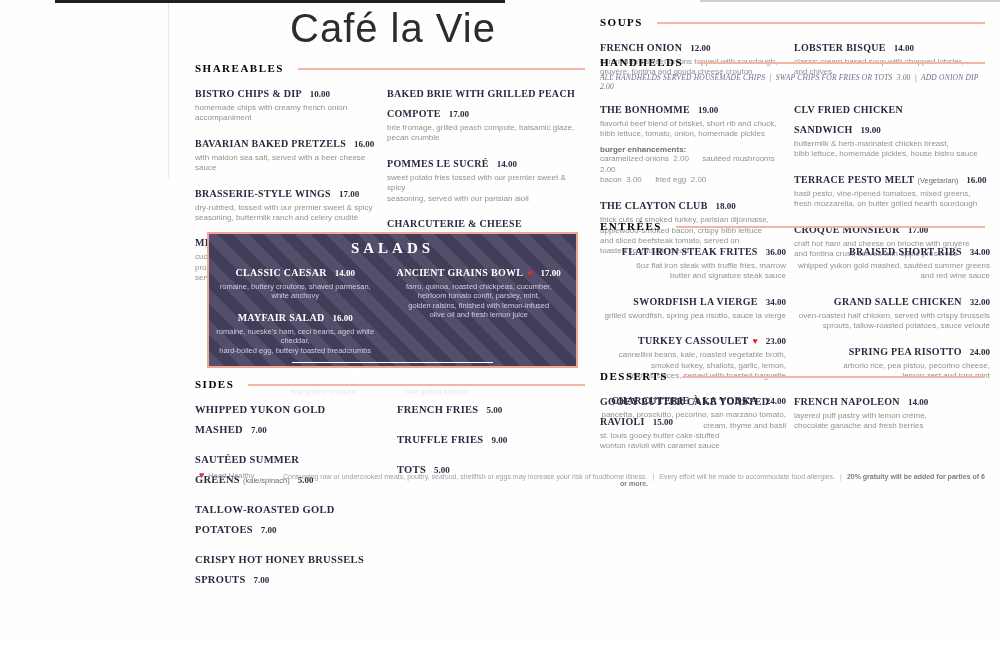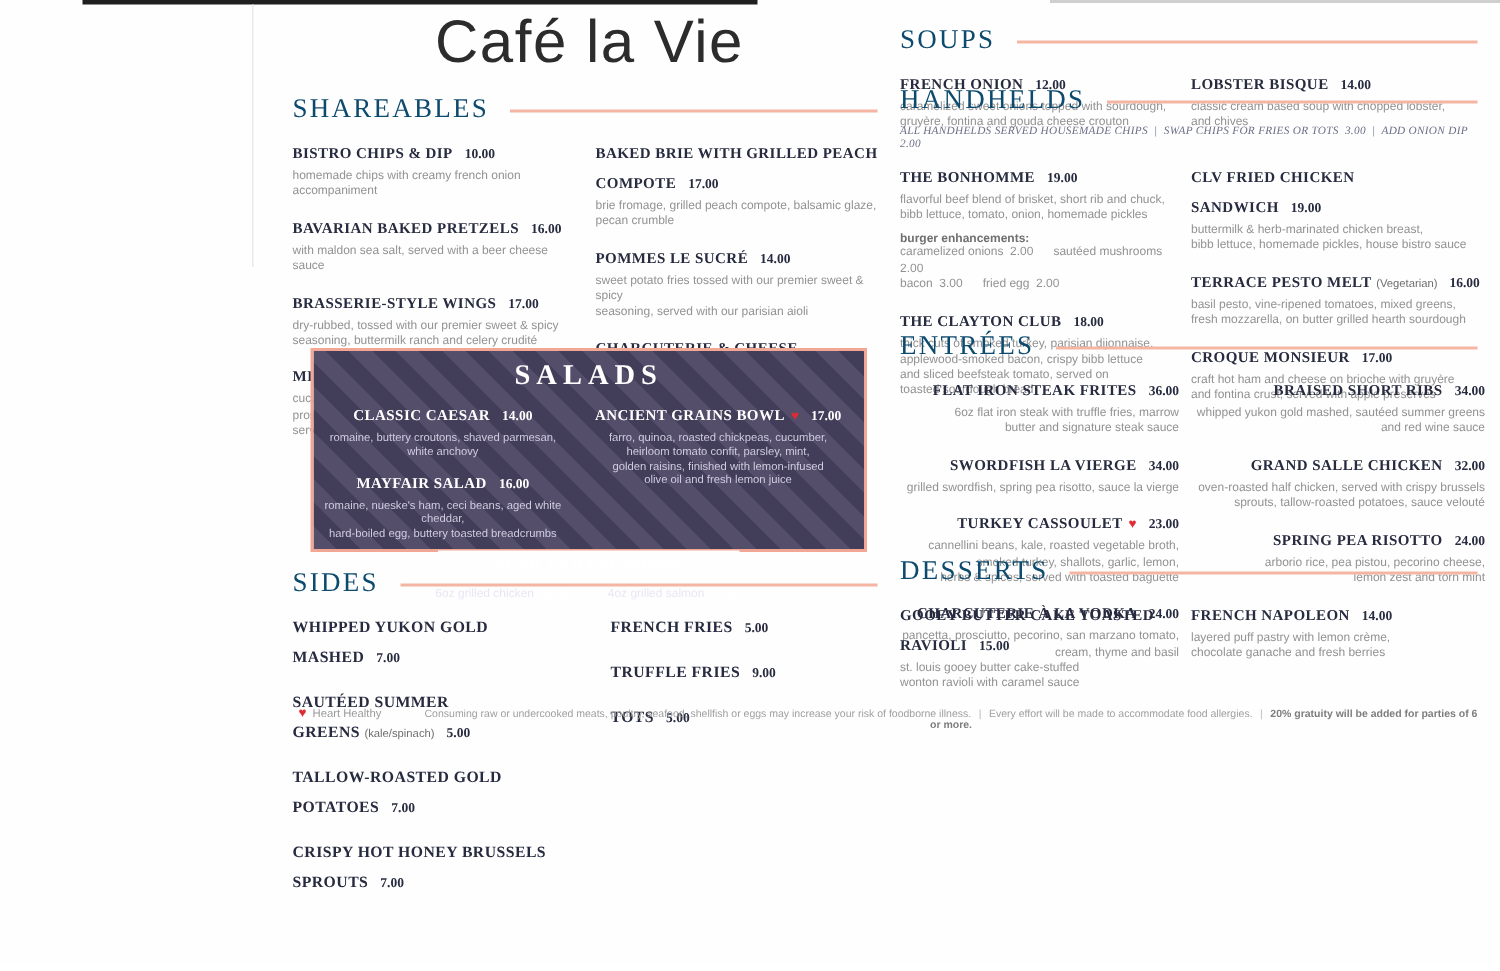--- a/index.html
+++ b/index.html
@@ -14,26 +14,26 @@
 
   .page-title {
     position:absolute; left:283px; top:6px; width:220px; text-align:center;
     font-family:"Liberation Sans", sans-serif; font-weight:400; font-size:40px;
     color:#2c2c2c; letter-spacing:1px;
   }
 
   .section { position:absolute; }
   .sec-head { display:flex; align-items:center; margin-bottom:8px; }
   .sec-head h2 {
-    font-family:"Liberation Serif", serif; font-weight:400; font-size:18px;
-    letter-spacing:1.5px; color:#0c4a6e; white-space:nowrap;
+    font-family:"Liberation Serif", serif; font-weight:700; font-size:11px;
+    letter-spacing:1.5px; color:#000000; white-space:nowrap;
   }
   .sec-rule { flex:1; height:2px; background:#f4b5a2; margin-left:14px; margin-top:2px; }
 
-  .cols { display:grid; grid-template-columns:190px 190px; column-gap:12px; align-items:start; }
+  .cols { display:grid; grid-template-columns:190px 190px; column-gap:2px; align-items:start; }
   .cols-right { grid-template-columns:186px 196px; column-gap:8px; }
 
   .mi { margin-bottom:8px; }
   .mi-head { line-height:1.25; }
   .mi-name {
     font-family:"Liberation Serif", serif; font-weight:700; font-size:10px;
     letter-spacing:0.3px; color:#272b3f;
   }
   .mi-tag { font-size:7.5px; color:#6d6d6d; margin-left:3px; }
   .mi-heart { color:#df2b33; font-size:9px; margin-left:4px; }
@@ -58,21 +58,21 @@
   .sides .mi-name { font-size:10.5px; }
 
   
   .salads-box {
     position:absolute; left:207px; top:232px; width:371px; height:136px;
     border:2px solid #f2a795;
     background:repeating-linear-gradient(45deg, #544e6b 0px, #544e6b 11px, #423d59 11px, #423d59 22px);
     color:#ffffff; text-align:center; padding-top:6px;
   }
   .salads-title {
-    font-family:"Liberation Serif", serif; font-weight:700; font-size:19px;
+    font-family:"Liberation Serif", serif; font-weight:700; font-size:15px;
     letter-spacing:4px; color:#ffffff; margin-bottom:4px;
   }
   .salads-cols { display:grid; grid-template-columns:47% 53%; padding:0 0; align-items:start; }
   .salads-box .mi { margin-bottom:5px; }
   .salads-box .mi-name { color:#ffffff; }
   .salads-box .mi-price { color:#ffffff; }
   .salads-box .mi-desc { color:#cfcce0; font-size:7.5px; line-height:1.25; }
   .salads-divider { width:55%; margin:2px auto 4px auto; border-top:1px solid #ffffff; }
   .salads-enh-title {
     font-family:"Liberation Serif", serif; font-weight:700; font-size:10px;

